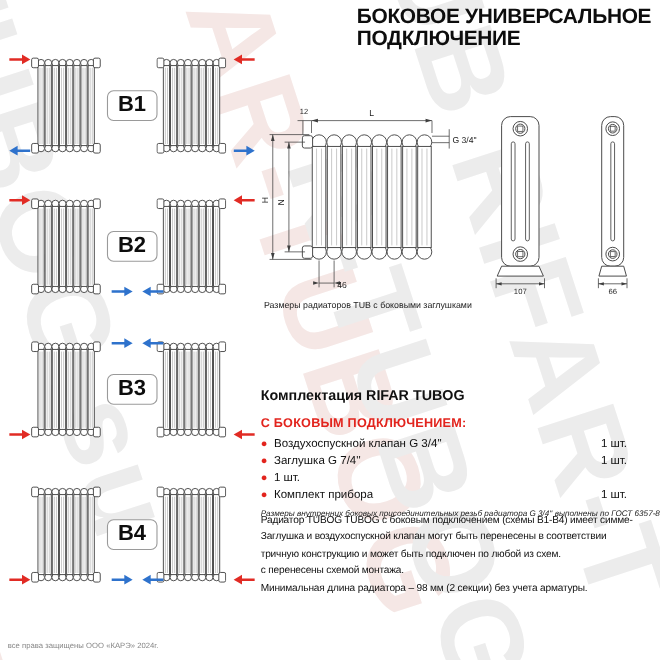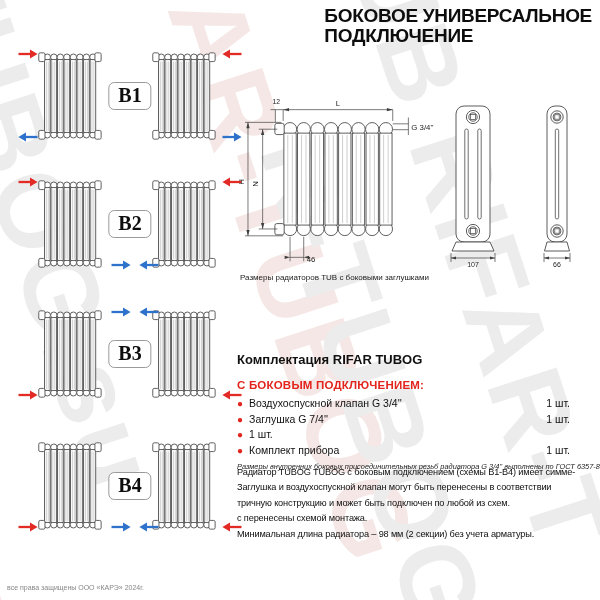--- a/index.html
+++ b/index.html
@@ -6,21 +6,21 @@
   .page{position:relative;width:600px;height:600px;background:#fff;overflow:hidden;
         font-family:"Liberation Sans",sans-serif;color:#111;}
   
   #wm-layer{position:absolute;inset:0;z-index:0;overflow:hidden;}
   .wm{position:absolute;transform-origin:0 0;font-weight:800;font-size:105px;
       letter-spacing:3px;white-space:nowrap;user-select:none;}
   
   .title{position:absolute;top:6px;right:8px;text-align:left;font-size:19px;line-height:19.5px;
          font-weight:800;letter-spacing:-0.3px;z-index:2;color:#0d0d0d;}
   
-  #scheme-area{position:absolute;left:16px;top:0;width:228px;height:600px;z-index:1;font-family:Liberation Serif, serif;}
+  #scheme-area{position:absolute;left:6px;top:0;width:228px;height:600px;z-index:1;}
   .scheme-row{position:absolute;left:0;width:228px;height:112px;}
   .scheme-row:nth-of-type(1){top:40px;}
   .scheme-row:nth-of-type(2){top:168px;}
   .scheme-row:nth-of-type(3){top:298px;}
   .scheme-row:nth-of-type(4){top:430px;}
   .rad{position:absolute;top:8px;width:64px;height:96px;}
   .rad.a{left:22px;} .rad.b{left:136px;}
   .scheme-label{position:absolute;left:50%;top:42px;transform:translateX(-50%);
       border:1.3px solid #9a9a9a;border-radius:6px;background:#fff;padding:1px 9px 2px;
       font-size:20px;font-weight:800;z-index:2;color:#0d0d0d;}

